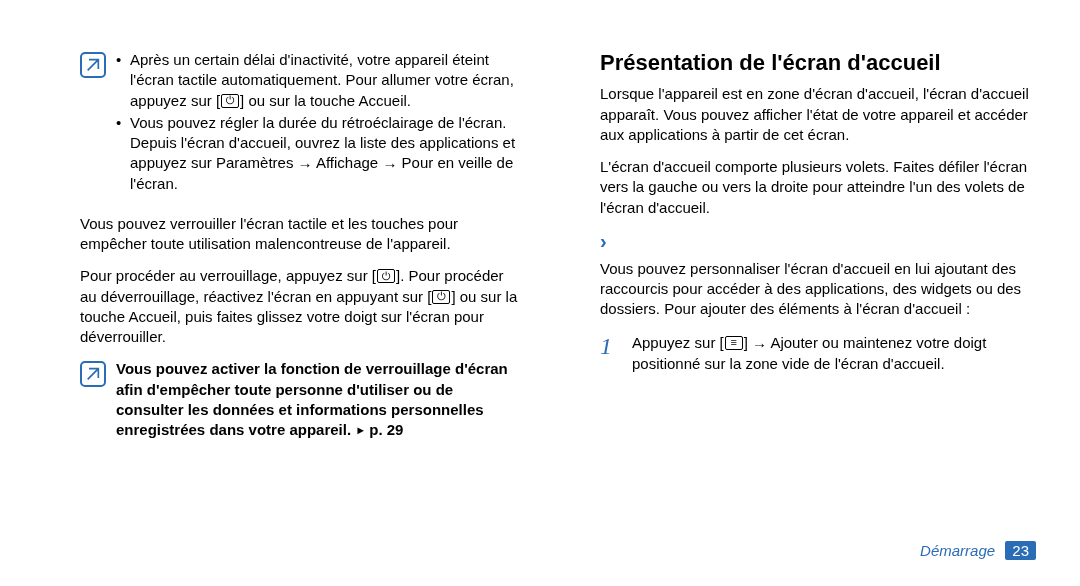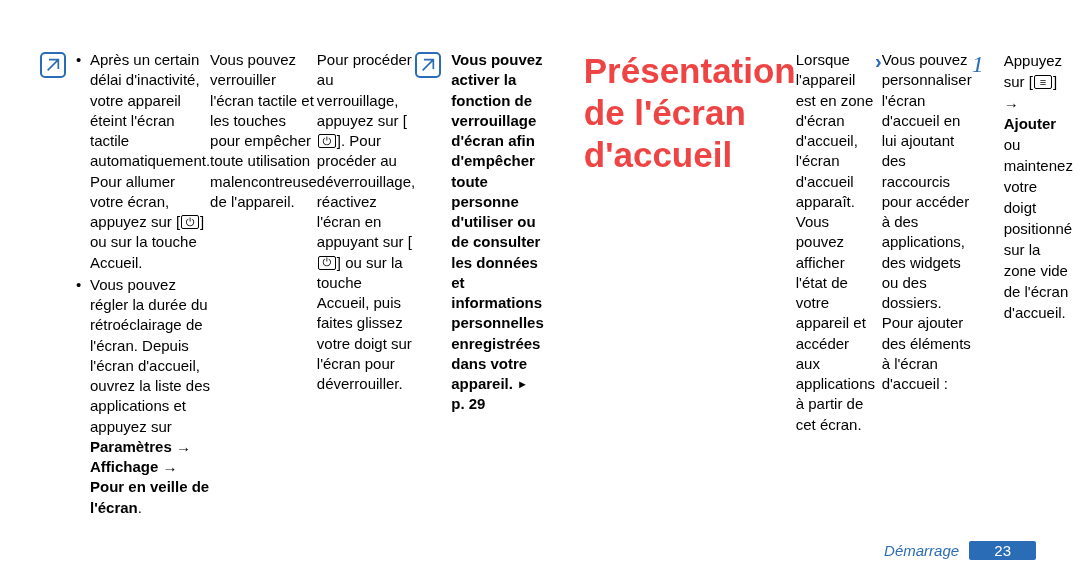--- a/index.html
+++ b/index.html
@@ -14,21 +14,22 @@
   }
   .page {
     display: flex;
     padding: 50px 40px 40px 40px;
     gap: 40px;
     height: 100%;
   }
   .col {
     flex: 1;
     display: flex;
-    flex-direction: row;
+    flex-direction: column;
+    margin-left: 40px;
   }
   .note-box {
     display: flex;
     gap: 10px;
     margin-bottom: 18px;
   }
   .note-icon {
     width: 26px;
     height: 26px;
     flex: 0 0 26px;
@@ -51,23 +52,23 @@
     padding-left: 14px;
     margin-bottom: 2px;
   }
   ul.bullets li::before {
     content: "•";
     position: absolute;
     left: 0;
     top: 0;
   }
   h1 {
-    color: #ef4444;
+    color: #000000;
     font-weight: 700;
-    font-size: 35px;
+    font-size: 22px;
     line-height: 1.2;
     margin-bottom: 8px;
   }
   p.body {
     font-size: 15px;
     line-height: 1.35;
     margin-bottom: 12px;
   }
   h2 {
     font-size: 20px;
@@ -90,21 +91,21 @@
   }
   .step-num {
     font-family: Georgia, "Times New Roman", serif;
     font-style: italic;
     font-size: 24px;
     color: #2a6db6;
     flex: 0 0 20px;
     line-height: 1;
     padding-top: 2px;
   }
-  .bold { font-weight: 700; }
+  .bold { font-weight: 400; }
   .inline-icon {
     display: inline-flex;
     vertical-align: middle;
     width: 18px;
     height: 14px;
     border: 1.5px solid #000;
     border-radius: 2px;
     align-items: center;
     justify-content: center;
     font-size: 9px;
@@ -120,21 +121,21 @@
     bottom: 26px;
     font-size: 15px;
     color: #2a6db6;
     font-style: italic;
   }
   .footer .pg-num {
     font-style: normal;
     display: inline-block;
     background: #2a6db6;
     color: #fff;
-    padding: 1px 25px;
+    padding: 1px 7px;
     margin-left: 6px;
     border-radius: 2px;
   }
   .arrow { font-weight: 400; }
   .tri { font-size: 11px; position: relative; top: -1px; }
   .note-text { font-size: 15px; line-height: 1.35; font-weight: bold; }
 </style>
 </head>
 <body>
 
@@ -177,20 +178,21 @@
     </div>
 
   </div>
 
   <div class="col">
 
     <h1>Présentation de l'écran d'accueil</h1>
 
     <p class="body">Lorsque l'appareil est en zone d'écran d'accueil, l'écran d'accueil apparaît. Vous pouvez afficher l'état de votre appareil et accéder aux applications à partir de cet écran.</p>
 
+    <p class="body">L'écran d'accueil comporte plusieurs volets. Faites défiler l'écran vers la gauche ou vers la droite pour atteindre l'un des volets de l'écran d'accueil.</p>
 
     <h2>
       <span class="chev">›</span>
     </h2>
 
     <p class="body">Vous pouvez personnaliser l'écran d'accueil en lui ajoutant des raccourcis pour accéder à des applications, des widgets ou des dossiers. Pour ajouter des éléments à l'écran d'accueil :</p>
 
     <div class="step">
       <div class="step-num">1</div>
       <div>

